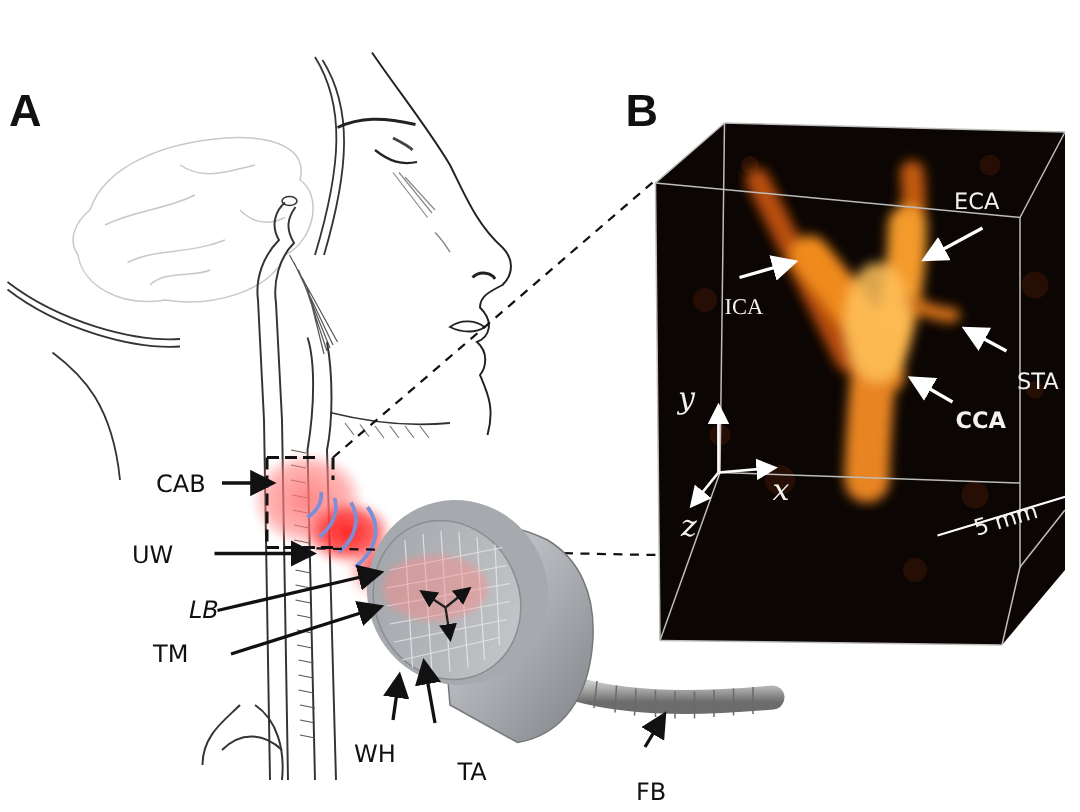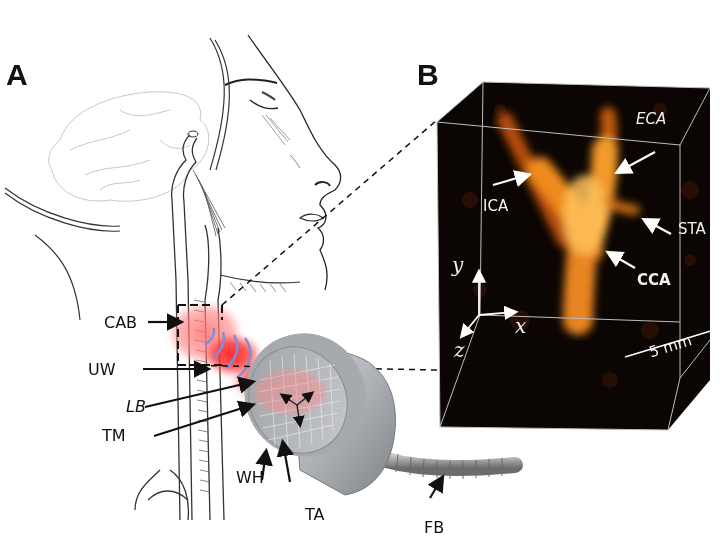--- a/index.html
+++ b/index.html
@@ -216,27 +216,27 @@
     </g>
   </svg>
 
   <div class="panel-letter" style="left:6px; top:58px;">A</div>
   <div class="panel-letter" style="left:417px; top:58px;">B</div>
 
   <div class="label" style="left:104px; top:313px;">CAB</div>
   <div class="label" style="left:88px; top:360px;">UW</div>
   <div class="label" style="left:126px; top:397px;font-style:italic;">LB</div>
   <div class="label" style="left:102px; top:426px;">TM</div>
-  <div class="label" style="left:236px; top:468px;">WH</div>
+  <div class="label" style="left:236px; top:493px;">WH</div>
   <div class="label" style="left:305px; top:505px;">TA</div>
   <div class="label" style="left:424px; top:518px;">FB</div>
 
-  <div class="vlabel" style="left:636px; top:110px;font-style:italic;">ECA</div>
-  <div class="vlabel" style="left:483px; top:197px;">ICA</div>
-  <div class="vlabel" style="left:678px; top:220px;">STA</div>
+  <div class="vlabel" style="left:636px; top:125px;">ECA</div>
+  <div class="vlabel" style="left:483px; top:197px;font-family:Liberation Serif, serif;">ICA</div>
+  <div class="vlabel" style="left:678px; top:245px;">STA</div>
   <div class="vlabel" style="left:637px; top:271px;font-weight:bold;">CCA</div>
 
   <div class="axislabel" style="left:452px; top:253px;">y</div>
   <div class="axislabel" style="left:515px; top:314px;">x</div>
   <div class="axislabel" style="left:454px; top:338px;">z</div>
 
   <div class="vlabel" style="left:647px; top:344px; transform: rotate(-17deg); transform-origin: left top;">5 mm</div>
 
 </div>
 

